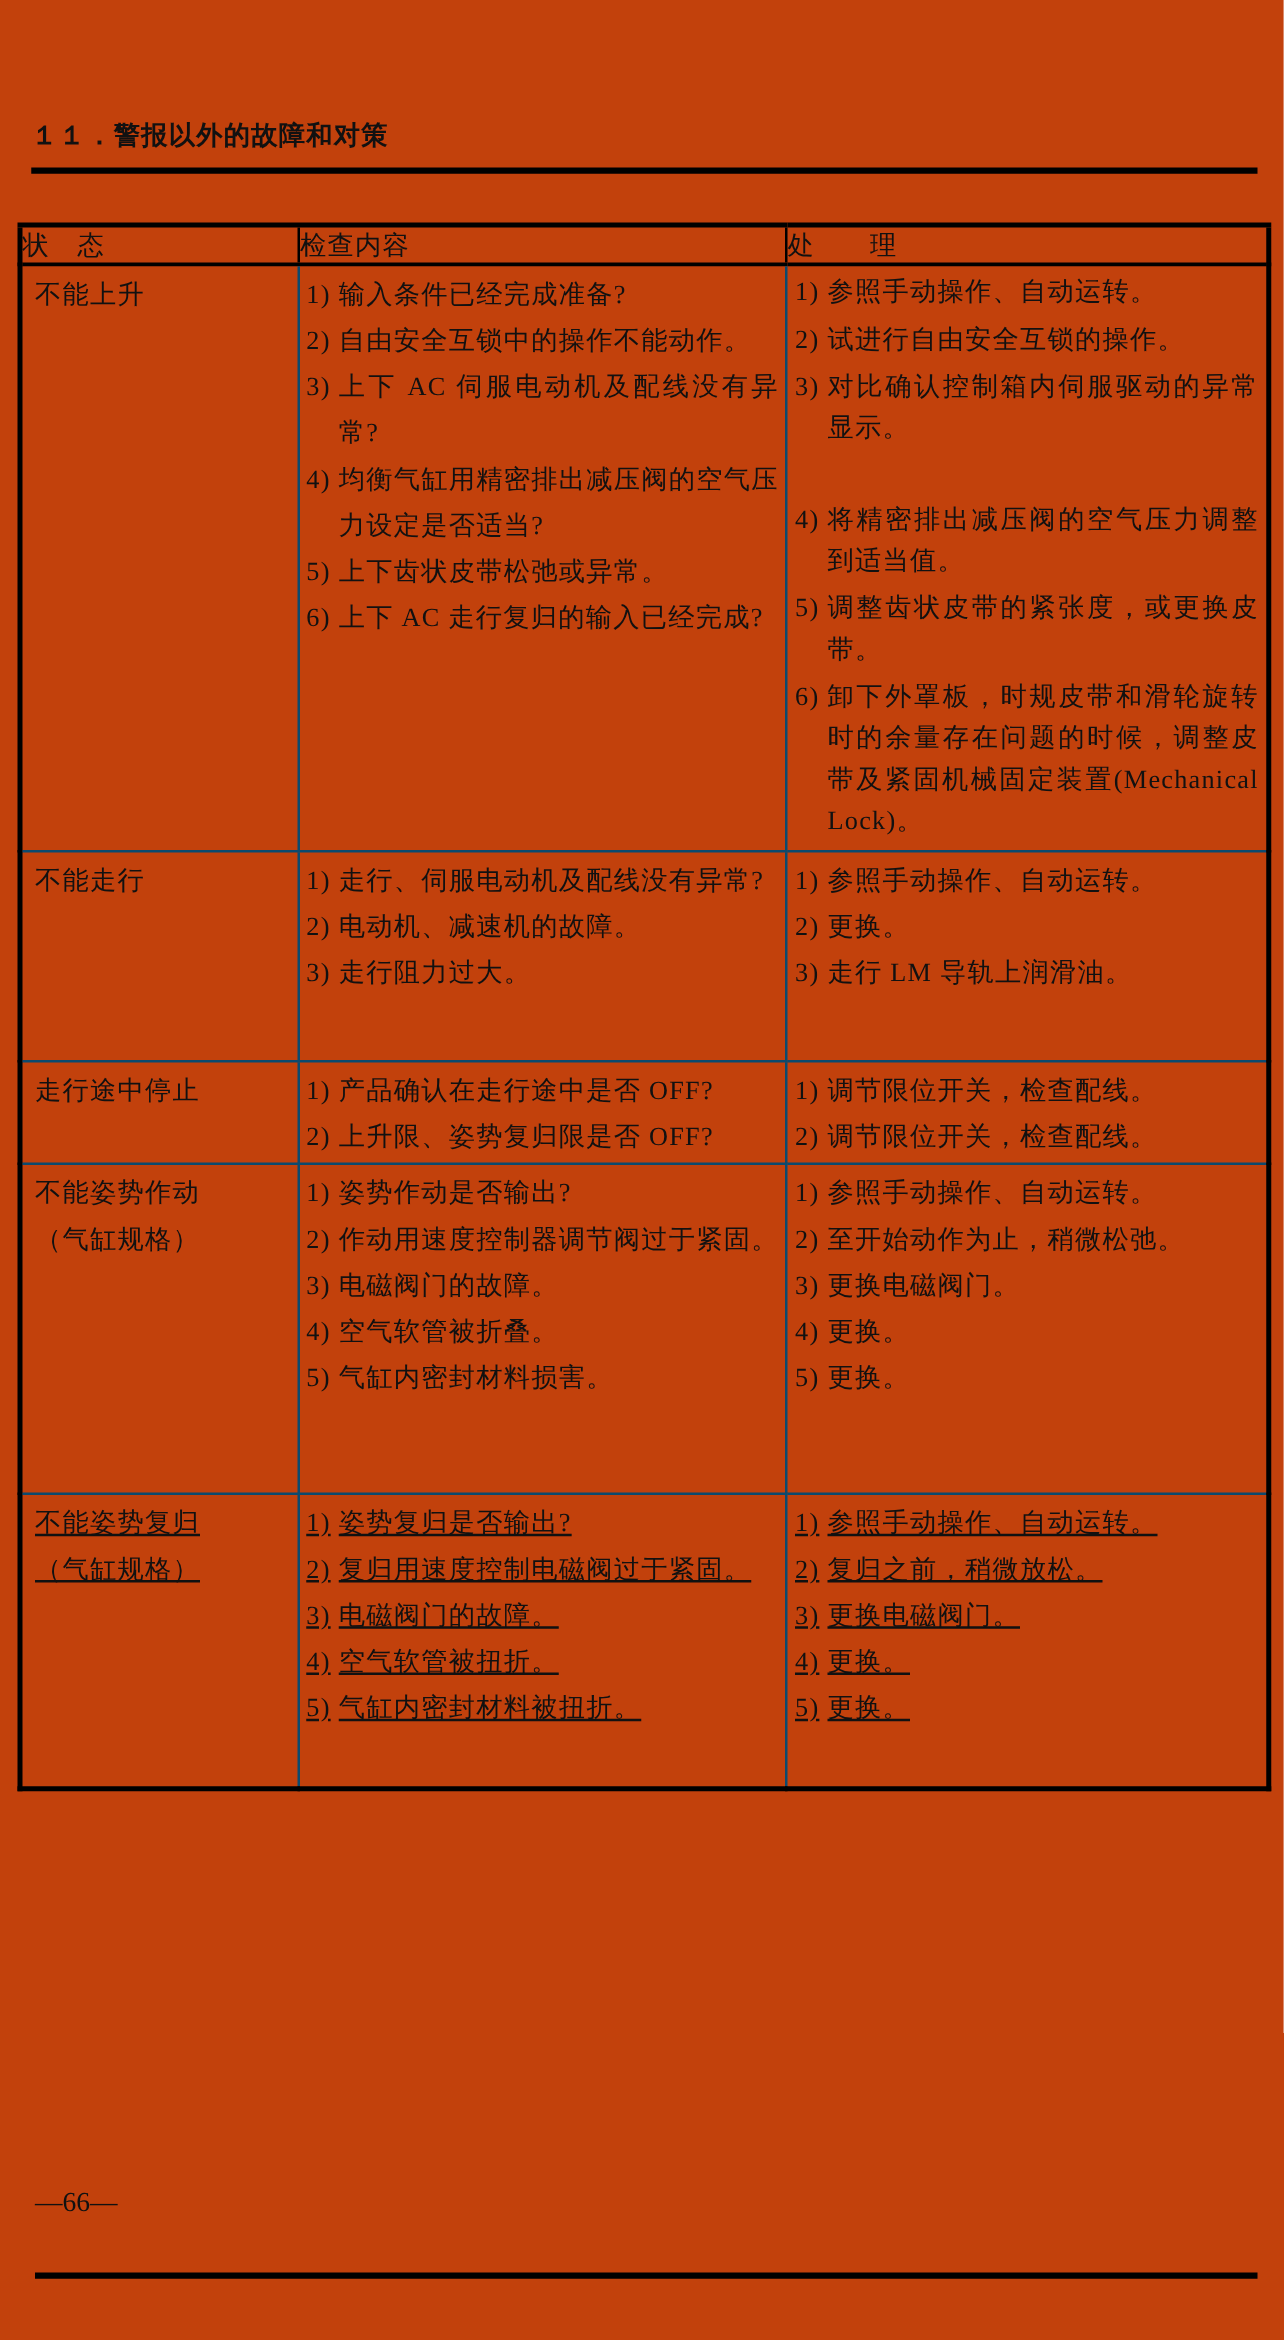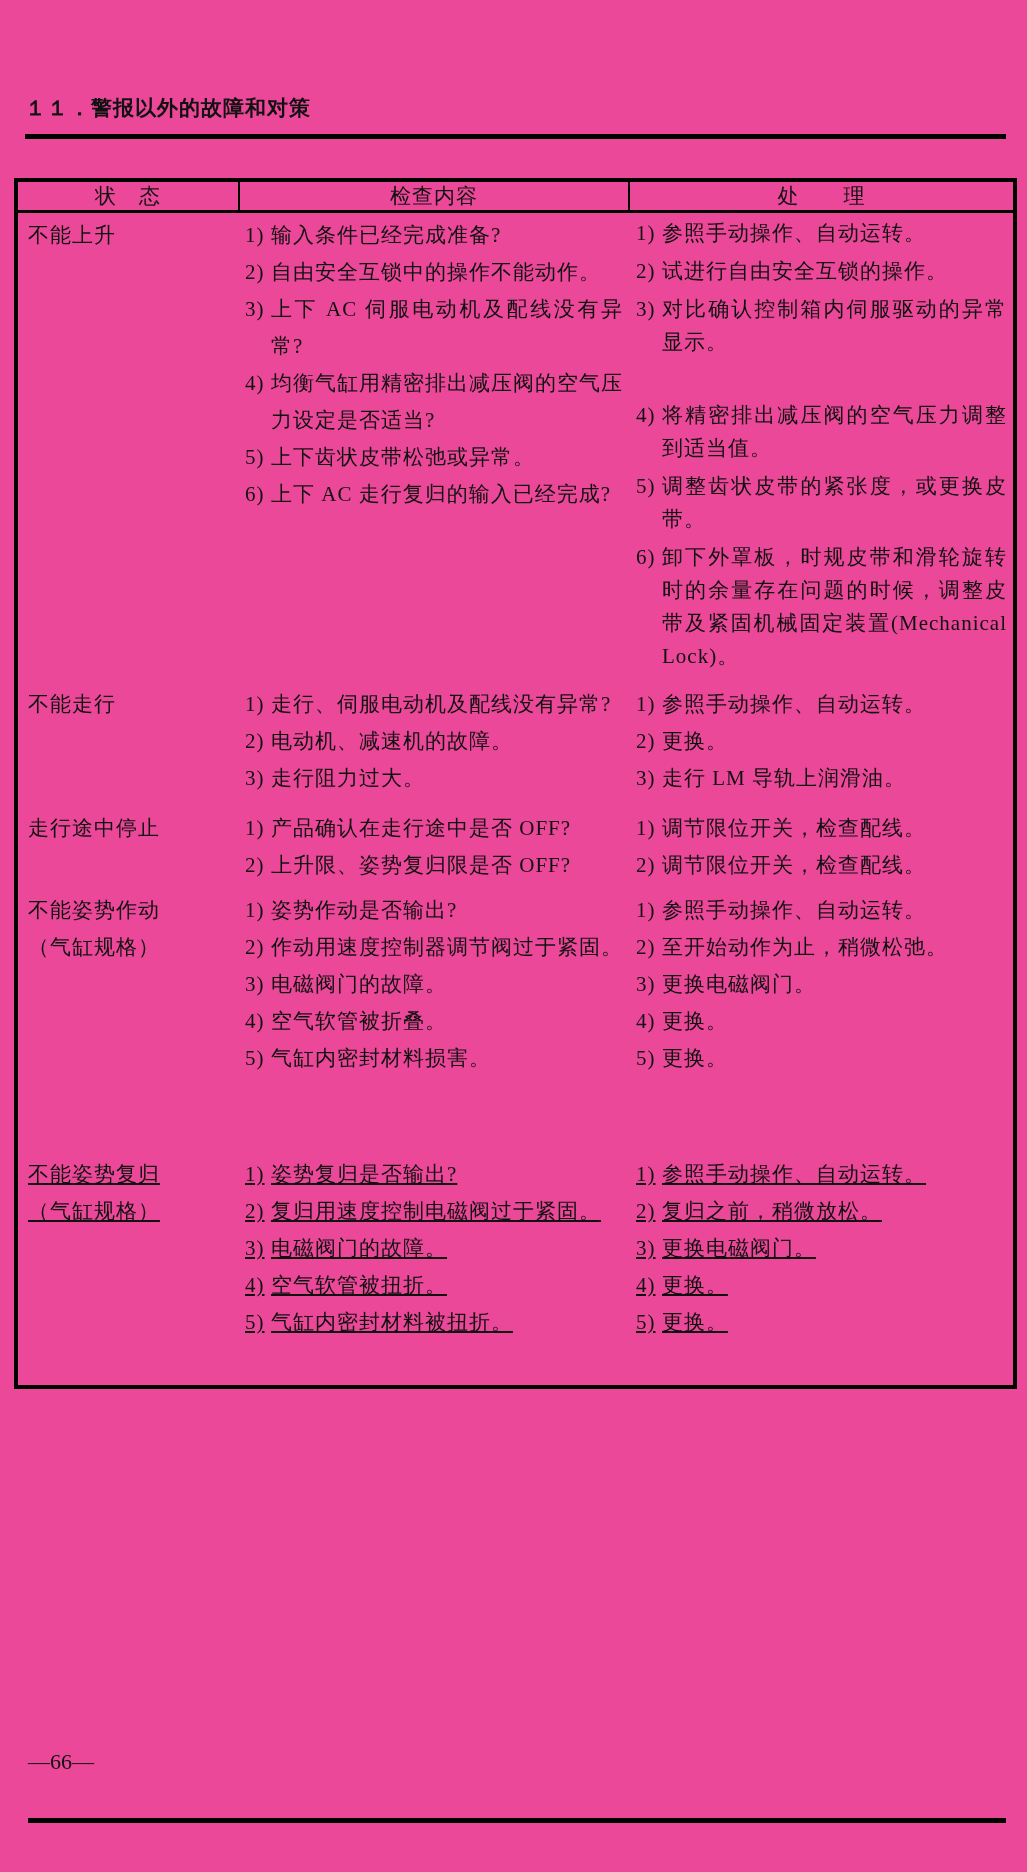--- a/index.html
+++ b/index.html
@@ -2,21 +2,21 @@
 <html><head>
 <meta charset="utf-8">
 <style>
   * { margin: 0; padding: 0; box-sizing: border-box; }
   html, body { background: #ffffff; }
   body {
     width: 1027px; height: 1872px;
     font-family: "Liberation Serif", "DejaVu Serif", serif;
     color: #111;
   }
-  .page { position: relative; width: 1027px; height: 1872px; background: #ec4899; overflow: hidden; }
+  .page { position: relative; width: 1027px; height: 1872px; background: #c2410c; overflow: hidden; }
 
   .section-title {
     position: absolute; left: 25px; top: 94px;
     font-size: 21px; font-weight: bold; letter-spacing: 1px;
     line-height: 28px; white-space: pre;
   }
   .header-rule {
     position: absolute; left: 25px; top: 134px;
     width: 981px; height: 5px; background: #000;
   }
@@ -28,33 +28,33 @@
     border: 4px solid #000;
     font-size: 21px; letter-spacing: 1px;
   }
   col.c1 { width: 223px; }
   col.c2 { width: 390px; }
   col.c3 { width: 386px; }
 
   th {
     border: 2px solid #000; border-top: 4px solid #000;
     border-bottom: 3px solid #000;
-    height: 29px; font-weight: normal; text-align: center;
+    height: 29px; font-weight: normal; text-align: left;
     vertical-align: middle; padding: 0;
   }
   td {
-    border: 2px solid #ec4899;
+    border: 2px solid #0c4a6e;
     vertical-align: top; padding: 4px 4px 2px 5px;
   }
   td.c-status { padding-left: 10px; }
   td.c-check  { padding-right: 5px; }
   td.c-treat  { padding-left: 6px; padding-right: 6px; }
 
   tr.r1 td { height: 464px; }
-  tr.r2 td { height: 124px; }
+  tr.r2 td { height: 168px; }
   tr.r3 td { height: 80px; }
   tr.r4 td { height: 264px; }
   tr.r5 td { height: 236px; text-decoration: underline; }
 
   .status-line { line-height: 37px; white-space: nowrap; }
 
   .item { display: flex; line-height: 37px; }
   .item .num { flex: 0 0 26px; }
   .item .txt { flex: 1 1 auto; text-align: justify; }
 

